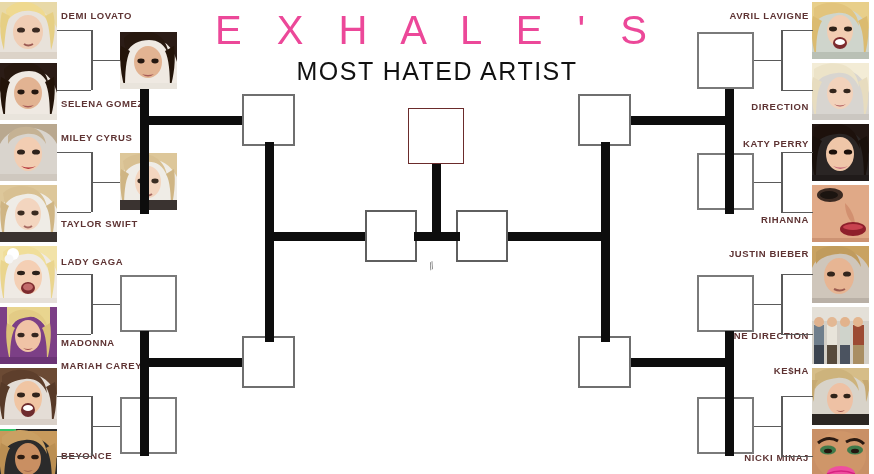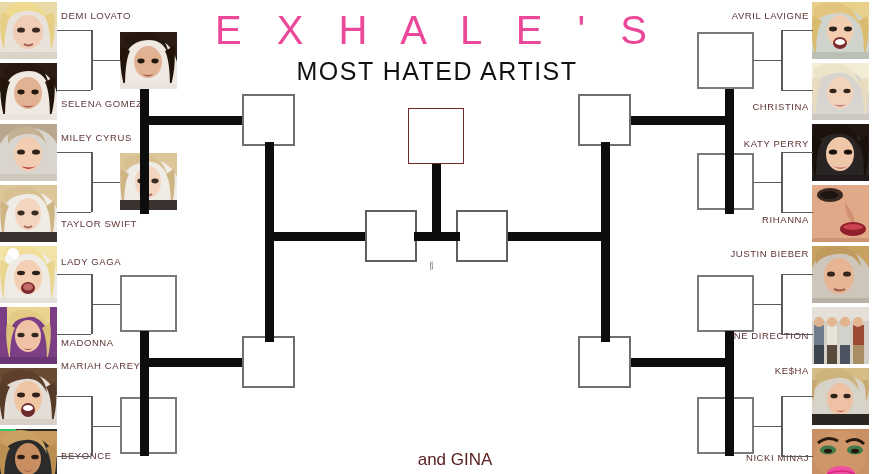--- a/index.html
+++ b/index.html
@@ -75,21 +75,21 @@
   }
   .photo .pg{display:block;width:100%;height:100%;}
 
   
   .name{
     position:absolute;
     font-size:9.5px;
     color:#5e3333;
     letter-spacing:0.6px;
     white-space:nowrap;
-    font-weight:400;
+    font-weight:700;
   }
   .name.right{text-align:right;}
 
   
   .box{
     position:absolute;
     background:#ffffff;
     box-sizing:border-box;
   }
   .box.r2{border:2px solid #7a7a7a;}
@@ -354,21 +354,21 @@
       <ellipse cx="16" cy="21" rx="8" ry="4.5" fill="#3f7a4a"></ellipse>
       <ellipse cx="43" cy="21" rx="8" ry="4.5" fill="#3f7a4a"></ellipse>
       <ellipse cx="16" cy="22" rx="4" ry="2.2" fill="#241710"></ellipse>
       <ellipse cx="43" cy="22" rx="4" ry="2.2" fill="#241710"></ellipse>
       <ellipse cx="29" cy="45" rx="14" ry="8" fill="#ef4fa0"></ellipse>
       <path d="M15 45q14-6 28 0" stroke="#d6237f" stroke-width="1.6" fill="none"></path>
     </svg>
   </div>
 
   <div class="name right" style="right:65px;top:10px;">AVRIL LAVIGNE</div>
-  <div class="name right" style="right:65px;top:101px;">CHRISTINA</div>
+  <div class="name right" style="right:65px;top:101px;">DIRECTION</div>
   <div class="name right" style="right:65px;top:138px;">KATY PERRY</div>
   <div class="name right" style="right:65px;top:214px;">RIHANNA</div>
   <div class="name right" style="right:65px;top:248px;">JUSTIN BIEBER</div>
   <div class="name right" style="right:65px;top:330px;">ONE DIRECTION</div>
   <div class="name right" style="right:65px;top:365px;">KE$HA</div>
   <div class="name right" style="right:65px;top:452px;">NICKI MINAJ</div>
 
   <div class="c1v" style="left:91px;top:30px;height:60px;"></div>
   <div class="c1h" style="left:57px;top:30px;width:34px;"></div>
   <div class="c1h" style="left:57px;top:90px;width:34px;"></div>
@@ -471,16 +471,15 @@
   <div class="th" style="left:500px;top:232px;width:105px;"></div>
   <div class="box r4" style="left:456px;top:210px;width:52px;height:52px;"></div>
 
   <div class="th" style="left:414px;top:232px;width:46px;"></div>
   <div class="tv" style="left:432px;top:163px;height:72px;"></div>
   <div class="box champ" style="left:408px;top:108px;width:56px;height:56px;"></div>
 
   <div class="scribble" style="left:430px;top:260px;">⁄⁄</div>
 
   <div class="footer">
-    <div class="footer-line2">and GINA</div>
   </div>
 
 </div>
 
 </body></html>

